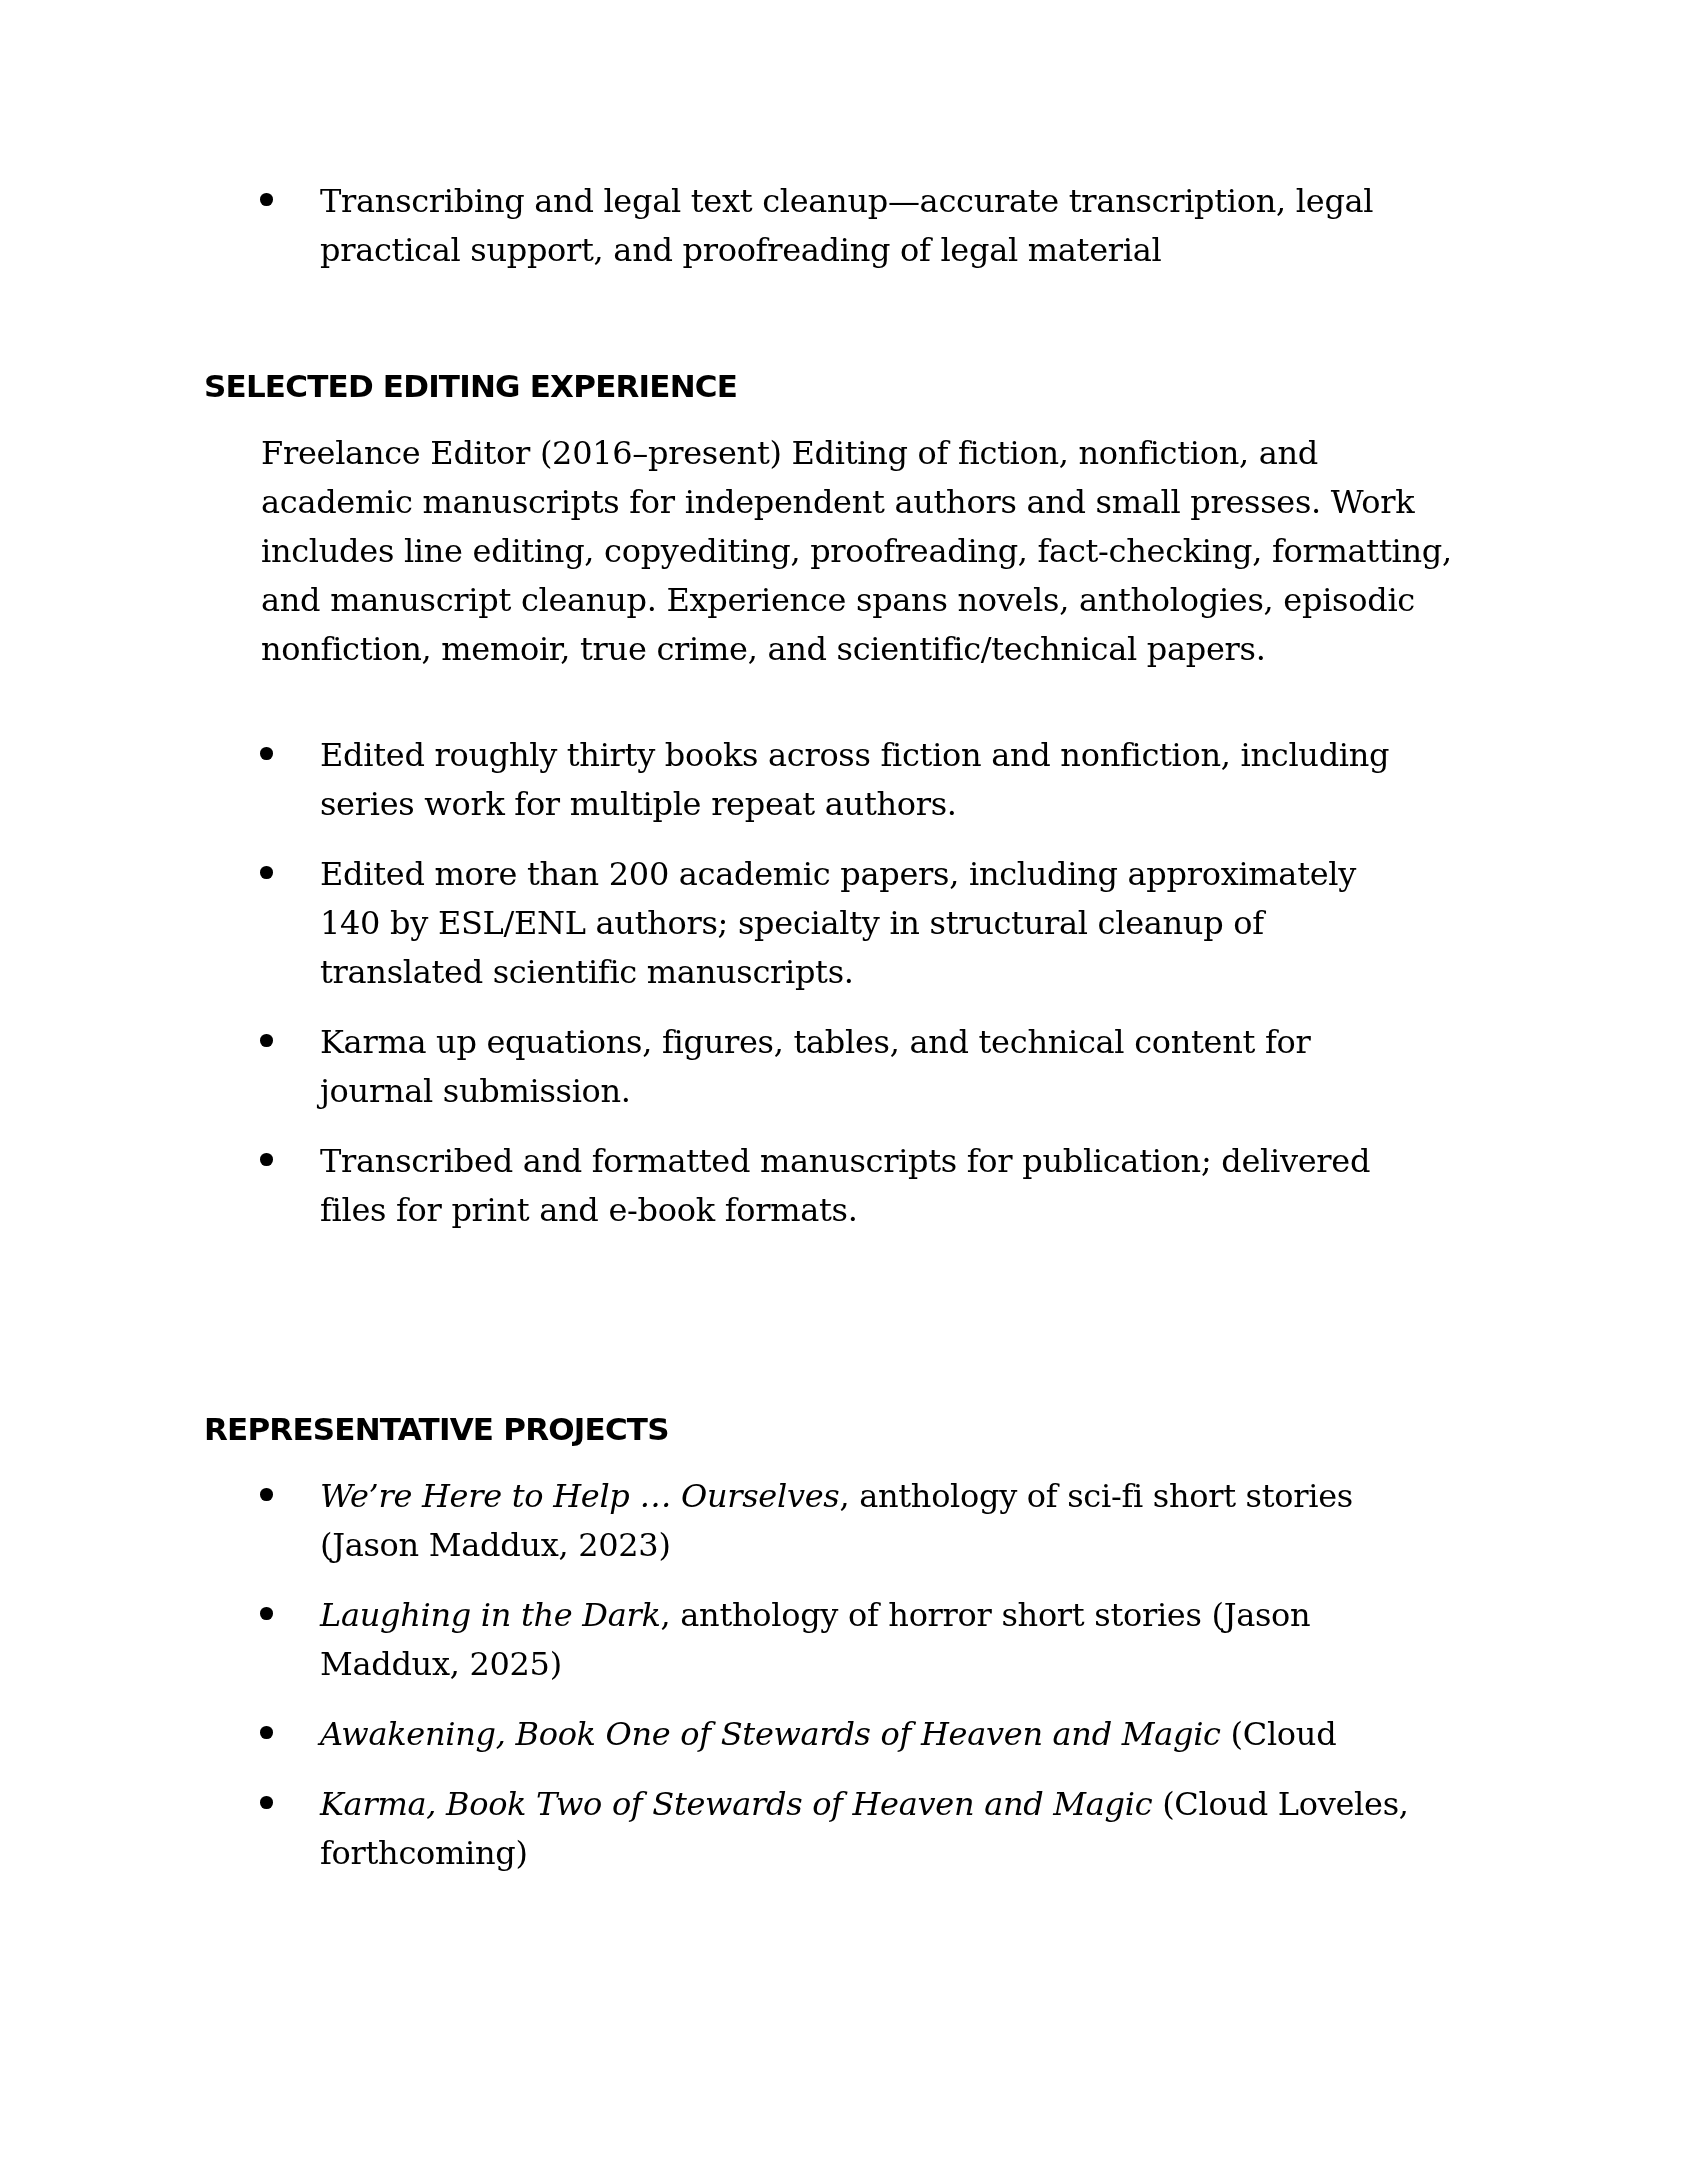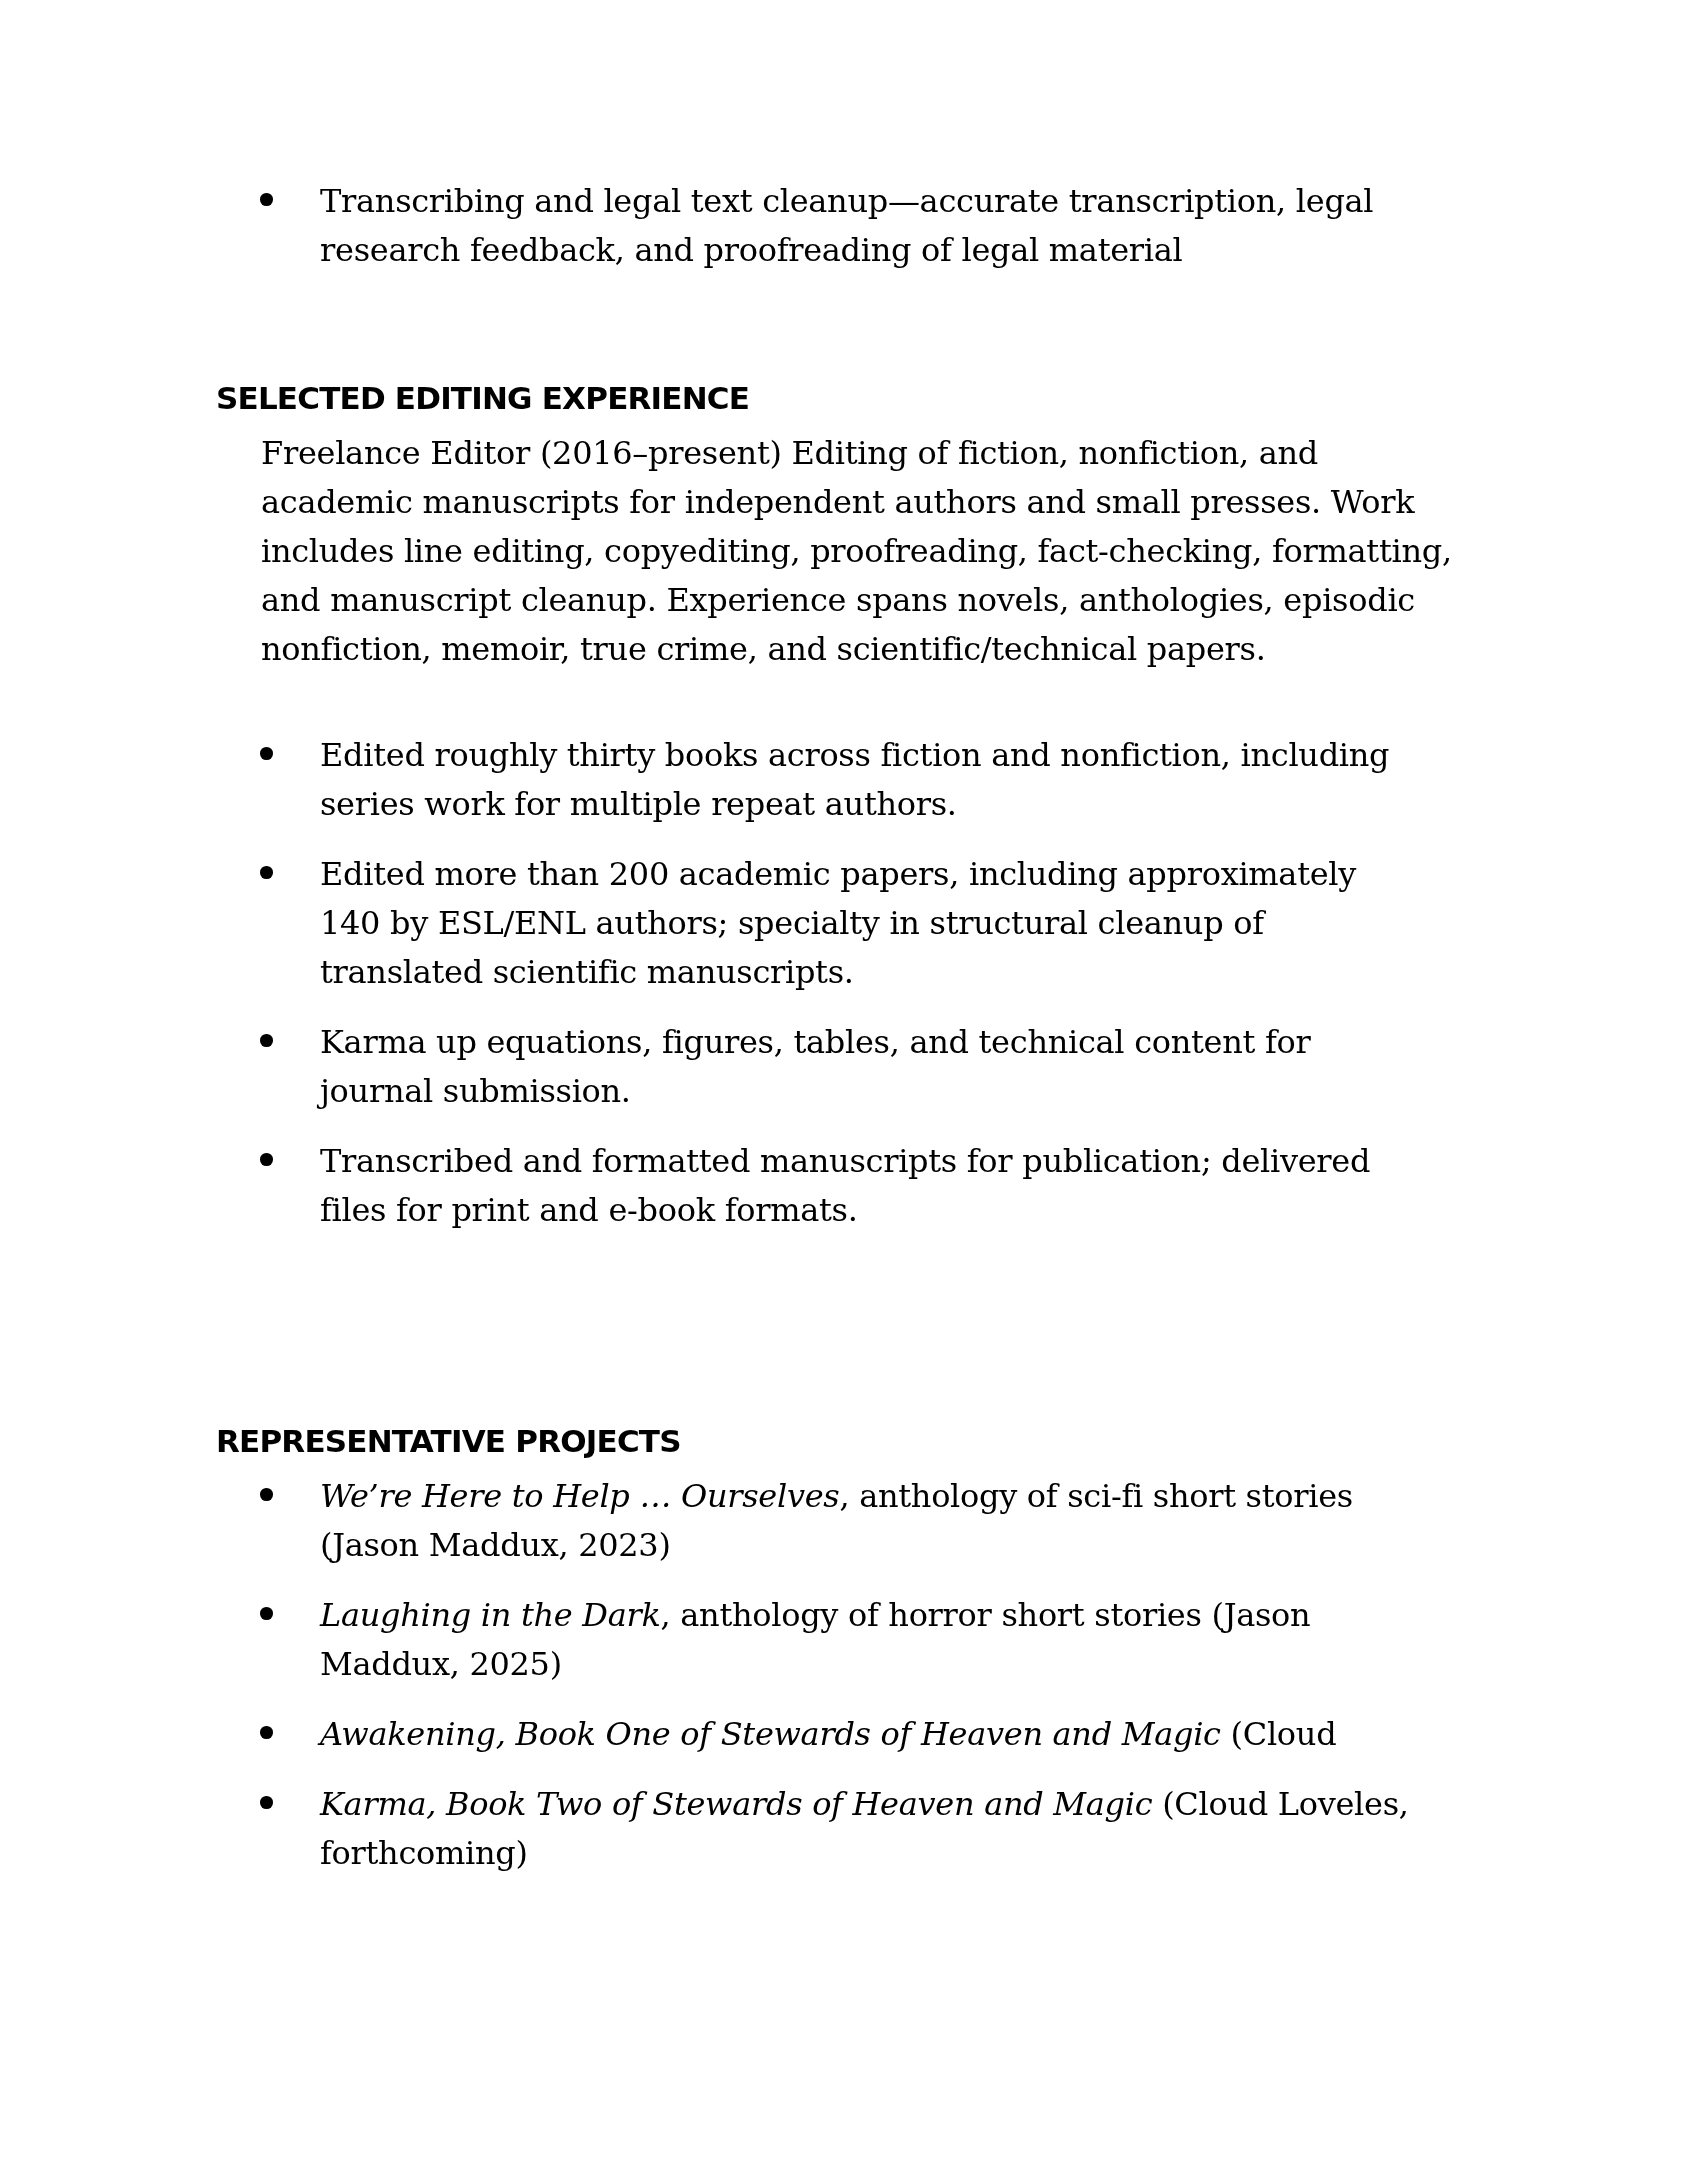--- a/index.html
+++ b/index.html
@@ -27,21 +27,21 @@
     letter-spacing: -0.3px;
   }
   .heading {
     position: absolute;
     left: 200px;
     font-family: "DejaVu Sans", "Liberation Sans", sans-serif;
     font-weight: bold;
     font-size: 31px;
     line-height: 40px;
     letter-spacing: -0.8px;
-    margin: 16px;
+    margin: 4px;
   }
   .bullet-list {
     position: absolute;
     left: 0;
     margin: 0;
     padding: 0;
     list-style: none;
   }
   .bullet-item {
     position: relative;
@@ -69,21 +69,21 @@
 </style>
 </head>
 <body>
 
 <div class="page">
 
   <ul class="bullet-list serif" style="top:177px;">
     <li class="bullet-item">
       <span class="bullet-dot"></span>
       <span class="line">Transcribing and legal text cleanup—accurate transcription, legal</span>
-      <span class="line">research feedback, and proofreading of legal material</span>
+      <span class="line">practical support, and proofreading of legal material</span>
     </li>
   </ul>
 
   <h2 class="heading" style="top:362px;">SELECTED EDITING EXPERIENCE</h2>
 
   <p class="para serif" style="top:429px;">
     <span class="line">Freelance Editor (2016–present) Editing of fiction, nonfiction, and</span>
     <span class="line">academic manuscripts for independent authors and small presses. Work</span>
     <span class="line">includes line editing, copyediting, proofreading, fact-checking, formatting,</span>
     <span class="line">and manuscript cleanup. Experience spans novels, anthologies, episodic</span>

